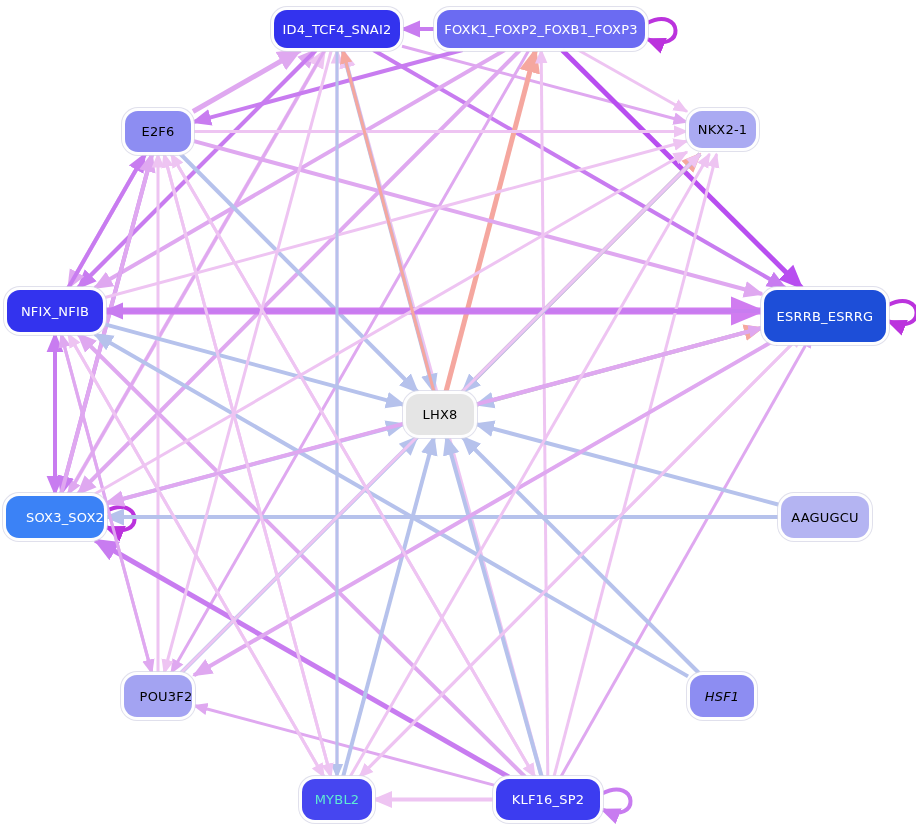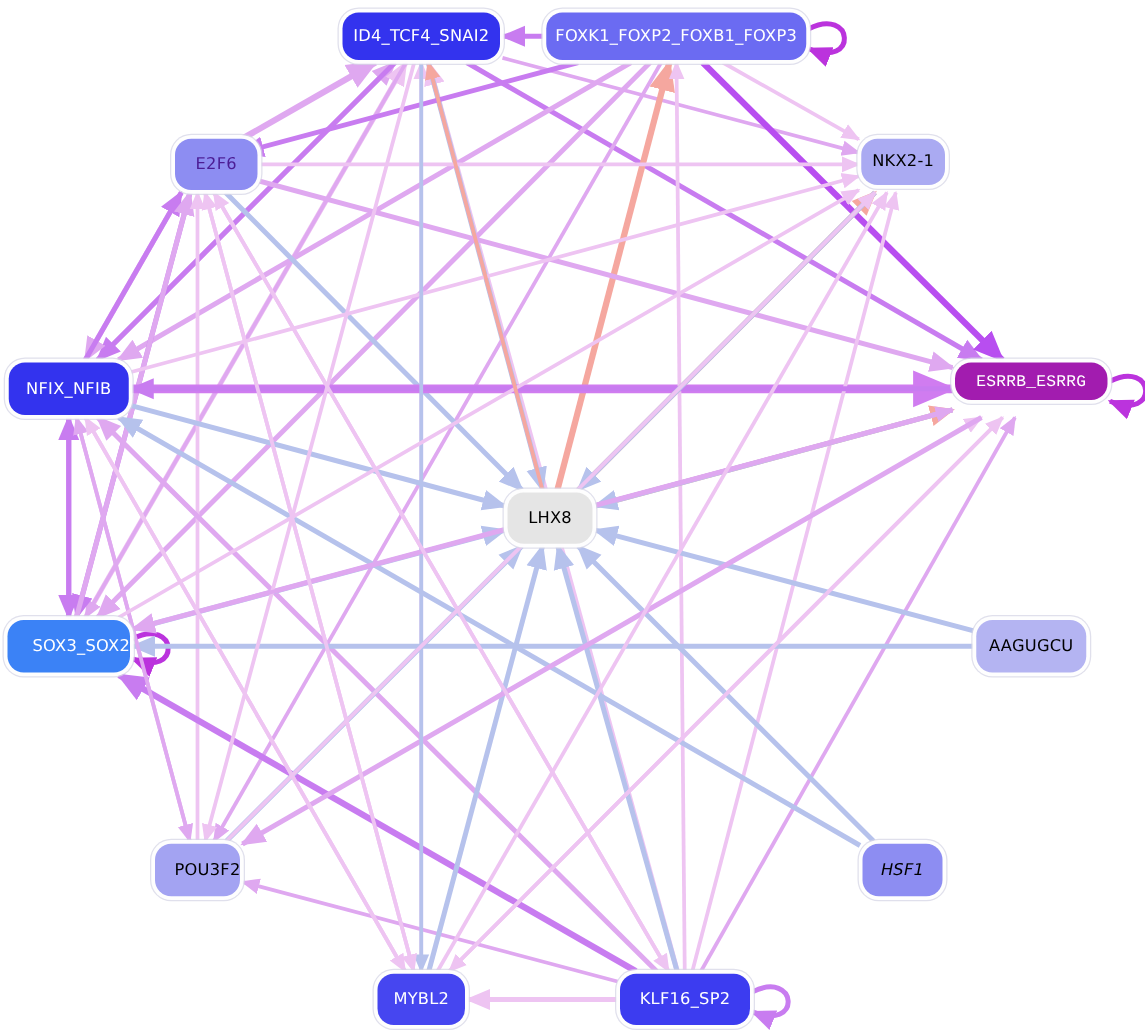--- a/index.html
+++ b/index.html
@@ -149,47 +149,47 @@
         <path d="M 433.988326848249 392 L 342.6108949416342 50" fill="none" stroke="#f5a79f" stroke-width="3" stroke-linecap="butt" marker-end="url(#mf5a79f)"></path>
       </g>
   </svg>
   <div id="nodes-group">
       <div class="node" style="left: 274px; top: 10px; width: 126px; height: 38px; background: rgb(51, 51, 238); color: rgb(255, 255, 255);">
         <span class="node-label">ID4_TCF4_SNAI2</span>
       </div>
       <div class="node" style="left: 437px; top: 10px; width: 208px; height: 38px; background: rgb(107, 107, 242); color: rgb(255, 255, 255);">
         <span class="node-label">FOXK1_FOXP2_FOXB1_FOXP3</span>
       </div>
-      <div class="node" style="left: 140px; top: 111px; width: 66px; height: 41px; background: rgb(141, 141, 242); color: #4c1d95; align-items: center;">
+      <div class="node" style="left: 125px; top: 111px; width: 66px; height: 41px; background: rgb(141, 141, 242); color: #000000; align-items: center;">
         <span class="node-label">E2F6</span>
       </div>
       <div class="node" style="left: 689px; top: 111px; width: 67px; height: 37px; background: rgb(170, 170, 242); color: rgb(0, 0, 0);">
         <span class="node-label">NKX2-1</span>
       </div>
       <div class="node" style="left: 7px; top: 290px; width: 96px; height: 42px; background: rgb(51, 51, 238); color: rgb(255, 255, 255);">
         <span class="node-label">NFIX_NFIB</span>
       </div>
-      <div class="node" style="left: 764px; top: 290px; width: 122px; height: 30px; background: #a21caf; color: rgb(255, 255, 255); font-family: Liberation Mono, monospace;">
+      <div class="node" style="left: 764px; top: 290px; width: 122px; height: 52px; background: #1d4ed8; color: rgb(255, 255, 255);">
         <span class="node-label">ESRRB_ESRRG</span>
       </div>
       <div class="node" style="left: 406px; top: 394px; width: 68px; height: 41px; background: #e5e5e5; color: rgb(0, 0, 0);">
         <span class="node-label">LHX8</span>
       </div>
       <div class="node" style="left: 6px; top: 496px; width: 98px; height: 42px; background: #3b82f6; color: rgb(255, 255, 255); justify-content: flex-end;">
         <span class="node-label">SOX3_SOX2</span>
       </div>
       <div class="node" style="left: 781px; top: 496px; width: 88px; height: 42px; background: rgb(180, 180, 242); color: rgb(0, 0, 0);">
         <span class="node-label">AAGUGCU</span>
       </div>
       <div class="node" style="left: 124px; top: 675px; width: 68px; height: 42px; background: rgb(163, 163, 242); color: rgb(0, 0, 0); padding-left: 16px;">
         <span class="node-label">POU3F2</span>
       </div>
       <div class="node" style="left: 690px; top: 675px; width: 64px; height: 42px; background: rgb(141, 141, 242); color: rgb(0, 0, 0); font-style: italic;">
         <span class="node-label">HSF1</span>
       </div>
-      <div class="node" style="left: 302px; top: 779px; width: 70px; height: 41px; background: rgb(70, 70, 240); color: #ffffff;">
+      <div class="node" style="left: 302px; top: 779px; width: 70px; height: 41px; background: rgb(70, 70, 240); color: #5eead4;">
         <span class="node-label">MYBL2</span>
       </div>
       <div class="node" style="left: 496px; top: 779px; width: 104px; height: 41px; background: rgb(60, 60, 240); color: rgb(255, 255, 255);">
         <span class="node-label">KLF16_SP2</span>
       </div>
     </div>
 </div>
 
 </body></html>

